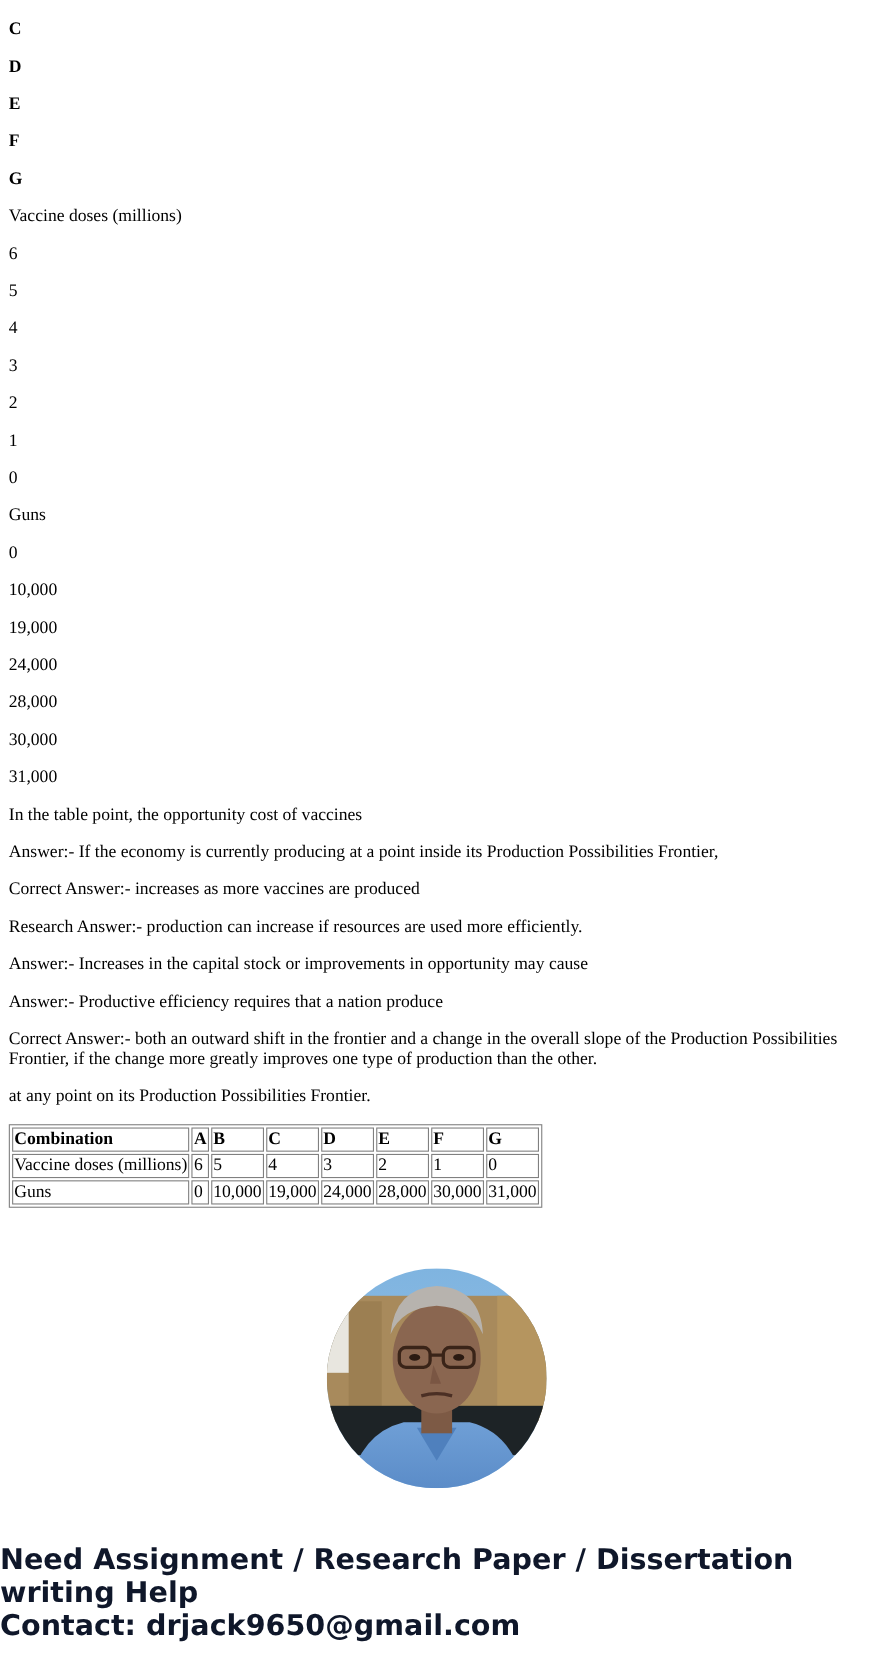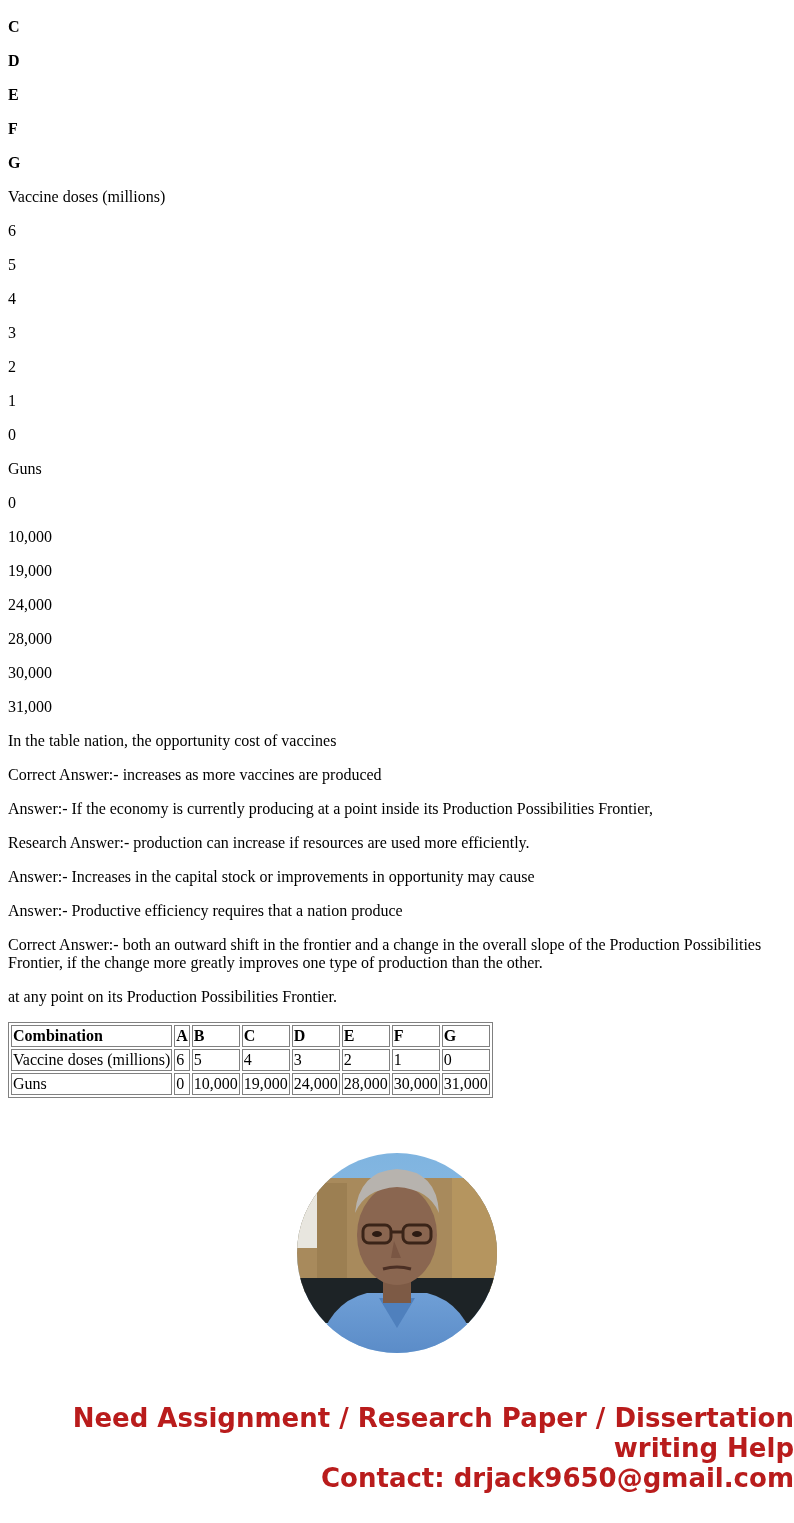--- a/index.html
+++ b/index.html
@@ -46,26 +46,26 @@
       width: 200px;
       height: 200px;
       border-radius: 50%;
       overflow: hidden;
     }
     .promo {
       position: absolute;
       left: 0;
       top: 1403px;
       width: 794px;
-      text-align: right;
+      text-align: left;
       font-family: "DejaVu Sans", sans-serif;
       font-weight: bold;
       font-size: 26px;
       line-height: 30px;
-      color: #b91c1c;
+      color: #0f172a;
     }
     .promo div { margin: 0; }
   </style>
 </head>
 <body>
 
 <div class="content">
   <div class="p bold">B</div>
   <div class="p bold">C</div>
   <div class="p bold">D</div>
@@ -84,23 +84,23 @@
 
   <div class="p">Guns</div>
   <div class="p">0</div>
   <div class="p">10,000</div>
   <div class="p">19,000</div>
   <div class="p">24,000</div>
   <div class="p">28,000</div>
   <div class="p">30,000</div>
   <div class="p">31,000</div>
 
-  <div class="p">In the table nation, the opportunity cost of vaccines</div>
+  <div class="p">In the table point, the opportunity cost of vaccines</div>
+  <div class="p">Answer:- If the economy is currently producing at a point inside its Production Possibilities Frontier,</div>
   <div class="p">Correct Answer:- increases as more vaccines are produced</div>
-  <div class="p">Answer:- If the economy is currently producing at a point inside its Production Possibilities Frontier,</div>
   <div class="p">Research Answer:- production can increase if resources are used more efficiently.</div>
   <div class="p">Answer:- Increases in the capital stock or improvements in opportunity may cause</div>
   <div class="p">Answer:- Productive efficiency requires that a nation produce</div>
   <div class="p">Correct Answer:- both an outward shift in the frontier and a change in the overall slope of the Production Possibilities Frontier, if the change more greatly improves one type of production than the other.</div>
   <div class="p">
     <div>at any point on its Production Possibilities Frontier.</div>
   </div>
 
   <table class="data">
     <tbody>

